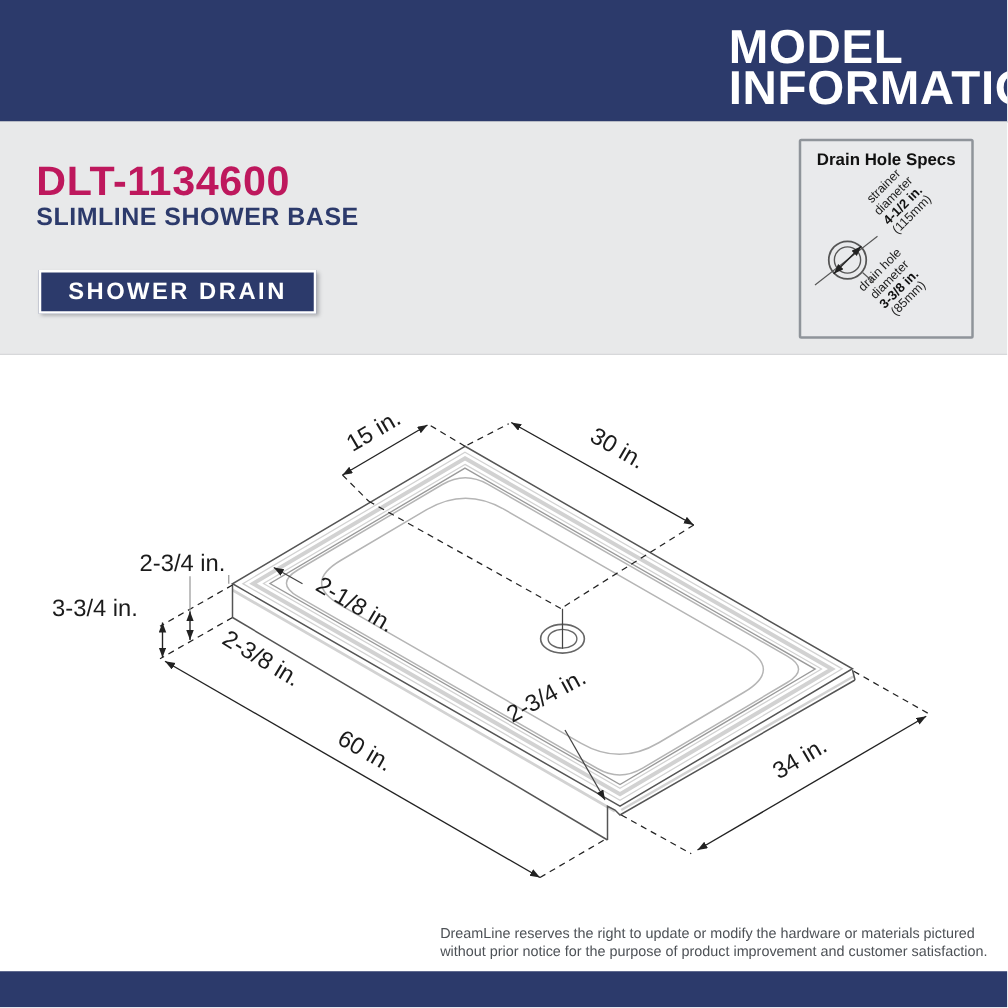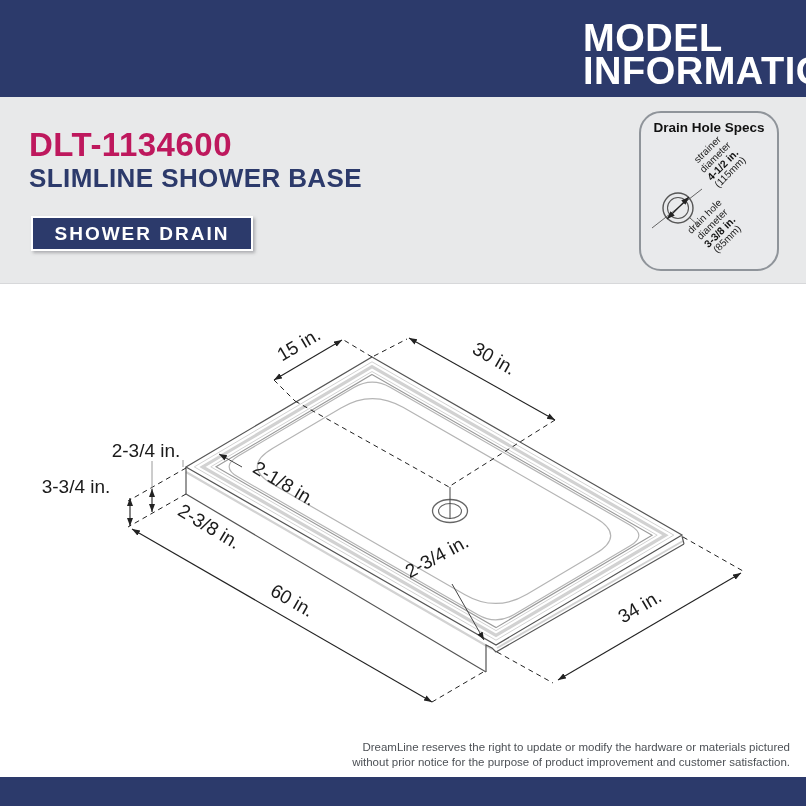--- a/index.html
+++ b/index.html
@@ -8,48 +8,48 @@
   
   .topbar{position:absolute;left:0;top:0;width:806px;height:97px;background:var(--navy,#2c3a6b);
           border-bottom:1px solid #1f2b52;}
   .model-info{position:absolute;left:554px;top:22px;color:#fff;font-weight:bold;
               font-size:38px;line-height:33px;letter-spacing:.5px;margin-left:29px;}
   
   .band{position:absolute;left:0;top:97px;width:806px;height:186px;background:#e8e9ea;
         border-bottom:1px solid #d7d8da;}
   .prod-model{position:absolute;left:29px;top:126px;font-size:33px;font-weight:bold;
               color:#be185d;letter-spacing:.5px;}
-  .prod-name{position:absolute;left:29px;top:163px;font-size:26px;font-weight:bold;
+  .prod-name{position:absolute;left:29px;top:163px;font-size:20px;font-weight:bold;
              color:#2c3a6b;letter-spacing:.4px;}
   .prod-threshold{position:absolute;left:29px;top:192px;font-size:21px;font-weight:bold;
                   color:#8e9296;letter-spacing:.4px;}
   .drain-badge{position:absolute;left:31px;top:216px;width:218px;height:31px;
                background:var(--navy,#2c3a6b);border:2px solid #fff;
                box-shadow:2px 2px 3px rgba(60,60,70,.35);
                color:#fff;font-size:19px;font-weight:bold;letter-spacing:2px;
                display:flex;align-items:center;justify-content:center;}
   
   .specs-box{position:absolute;left:639px;top:111px;width:136px;height:156px;
-             border:2px solid #8f949a;border-radius:22px;background:#e9eaec;}
+             border:2px solid #8f949a;border-radius:2px;background:#e9eaec;}
   .specs-title{position:absolute;left:0;top:7px;width:100%;text-align:center;
                font-size:13.5px;font-weight:bold;color:#111;}
   .rotblock{position:absolute;transform:translate(-50%,-50%) rotate(-45deg);
             text-align:center;font-size:10px;line-height:10.5px;color:#222;white-space:nowrap;}
   .rotblock .bld{font-weight:bold;font-size:10.5px;color:#111;}
   
   .diagram{position:absolute;left:0;top:0;width:806px;height:806px;pointer-events:none;}
   .dl{font-family:"Liberation Sans",sans-serif;font-size:19px;fill:#1b1b1b;}
   .edg{stroke:#555;stroke-width:1.2;fill:none;}
   .lt{stroke:#d2d2d2;fill:none;}
   .bsn{stroke:#b5b5b5;stroke-width:1.2;fill:none;}
   .dim{stroke:#222;stroke-width:1.1;fill:none;}
   .dsh{stroke:#222;stroke-width:1;fill:none;stroke-dasharray:5 4;}
   .ldr{stroke:#444;stroke-width:1;fill:none;}
   
-  .disclaimer{position:absolute;right:16px;top:740px;text-align:right;font-size:11.5px;
+  .disclaimer{position:absolute;right:16px;top:740px;font-size:11.5px;
               line-height:15px;color:#4d5156;}
   .botbar{position:absolute;left:0;top:777px;width:806px;height:29px;background:var(--navy,#2c3a6b);}
 </style>
 </head>
 <body>
 
 <div class="page">
 
   <div class="topbar">
     <div class="model-info">

